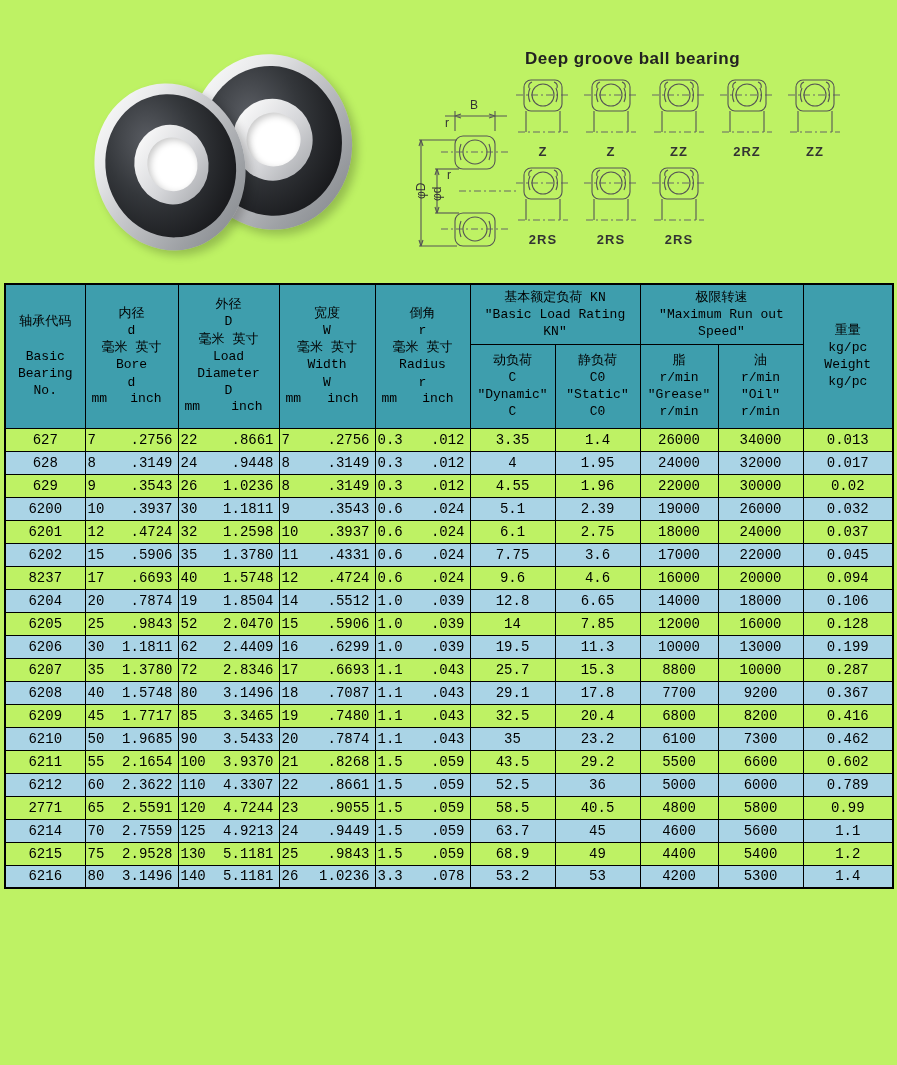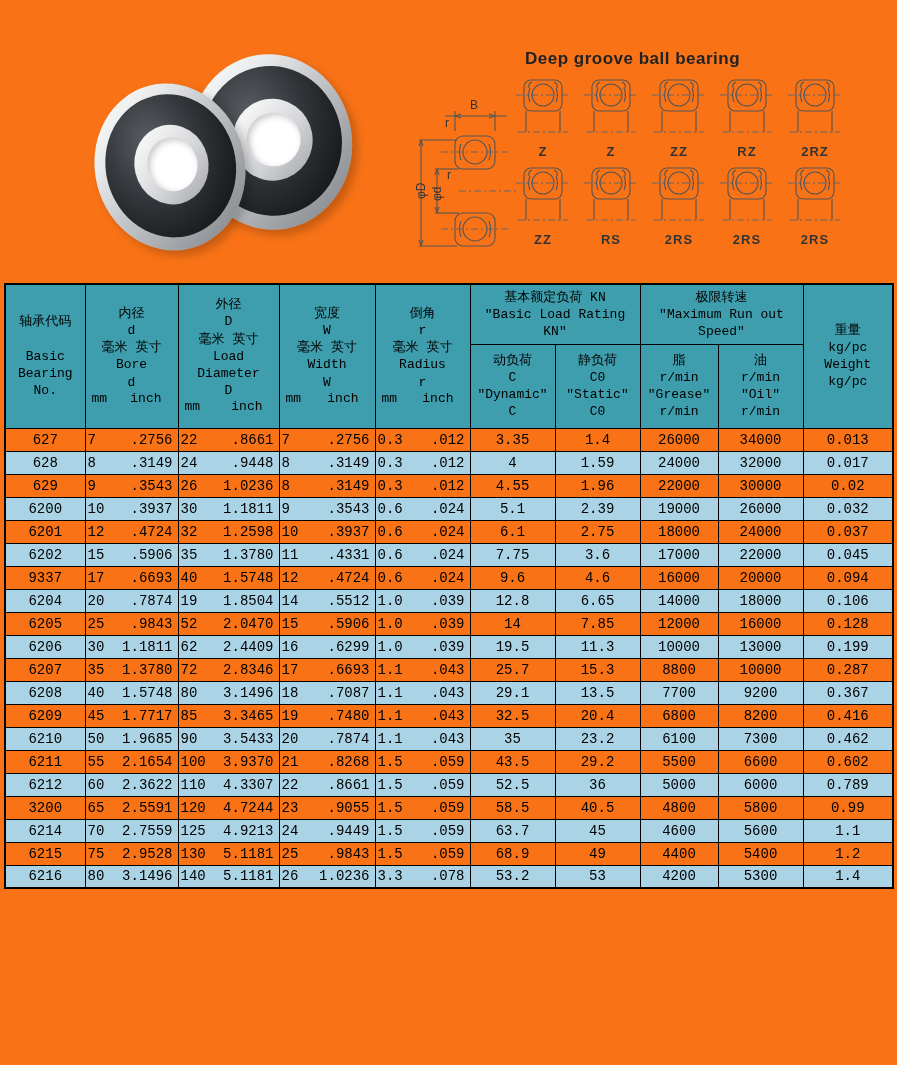--- a/index.html
+++ b/index.html
@@ -1,17 +1,17 @@
 <!DOCTYPE html>
 <html><head>
 <meta charset="utf-8">
 <style>
   * { margin:0; padding:0; box-sizing:border-box; }
   body { background:#fff; }
-  .page { position:relative; width:897px; height:1065px; background:#f97316; overflow:hidden;
+  .page { position:relative; width:897px; height:1065px; background:#bef264; overflow:hidden;
           font-family:"Liberation Mono", monospace; color:#000; }
 
   
   .photo { position:absolute; left:60px; top:38px; width:330px; height:225px; }
   .bearing { position:absolute; border-radius:50%; }
   .b-layer { position:absolute; border-radius:50%; }
   .ring-outer { background:linear-gradient(140deg,#fdfdfd 5%,#e9eaeb 25%,#c9cacd 45%,#9da0a4 75%,#84878c 95%);
                 box-shadow:4px 6px 10px rgba(0,0,0,.22); }
   .seal { background:radial-gradient(ellipse at 38% 30%,#5a5d63 0%,#34373b 40%,#191a1d 78%); }
   .ring-inner { background:linear-gradient(140deg,#fafafa 10%,#d6d7da 55%,#a8aaae 95%); }
@@ -141,33 +141,20 @@
         <circle class="ln" cx="28" cy="16" r="11"></circle>
         <path class="ln" d="M15,9 q-3,7 0,14 M41,9 q3,7 0,14"></path>
         <path class="ln" d="M39,3 a5,5 0 0 1 3,6 M17,3 a5,5 0 0 0 -3,6"></path>
         <line class="ln" x1="11" y1="32" x2="11" y2="53"></line>
         <line class="ln" x1="45" y1="32" x2="45" y2="53"></line>
         <line class="dd" x1="3" y1="53" x2="53" y2="53"></line>
       </svg>
       <div class="sym-label">ZZ</div>
     </div>
 
-    <div class="sym-cell">
-      <svg width="56" height="60" viewBox="0 0 56 60">
-        <line class="dd" x1="1" y1="16" x2="55" y2="16"></line>
-        <rect class="ln" x="9" y="1" width="38" height="31" rx="7"></rect>
-        <circle class="ln" cx="28" cy="16" r="11"></circle>
-        <path class="ln" d="M15,9 q-3,7 0,14 M41,9 q3,7 0,14"></path>
-        <path class="ln" d="M39,3 a5,5 0 0 1 3,6 M17,3 a5,5 0 0 0 -3,6"></path>
-        <line class="ln" x1="11" y1="32" x2="11" y2="53"></line>
-        <line class="ln" x1="45" y1="32" x2="45" y2="53"></line>
-        <line class="dd" x1="3" y1="53" x2="53" y2="53"></line>
-      </svg>
-      <div class="sym-label">RZ</div>
-    </div>
 
     <div class="sym-cell">
       <svg width="56" height="60" viewBox="0 0 56 60">
         <line class="dd" x1="1" y1="16" x2="55" y2="16"></line>
         <rect class="ln" x="9" y="1" width="38" height="31" rx="7"></rect>
         <circle class="ln" cx="28" cy="16" r="11"></circle>
         <path class="ln" d="M15,9 q-3,7 0,14 M41,9 q3,7 0,14"></path>
         <path class="ln" d="M39,3 a5,5 0 0 1 3,6 M17,3 a5,5 0 0 0 -3,6"></path>
         <line class="ln" x1="11" y1="32" x2="11" y2="53"></line>
         <line class="ln" x1="45" y1="32" x2="45" y2="53"></line>
@@ -183,33 +170,20 @@
         <circle class="ln" cx="28" cy="16" r="11"></circle>
         <path class="ln" d="M15,9 q-3,7 0,14 M41,9 q3,7 0,14"></path>
         <path class="ln" d="M39,3 a5,5 0 0 1 3,6 M17,3 a5,5 0 0 0 -3,6"></path>
         <line class="ln" x1="11" y1="32" x2="11" y2="53"></line>
         <line class="ln" x1="45" y1="32" x2="45" y2="53"></line>
         <line class="dd" x1="3" y1="53" x2="53" y2="53"></line>
       </svg>
       <div class="sym-label">ZZ</div>
     </div>
 
-    <div class="sym-cell">
-      <svg width="56" height="60" viewBox="0 0 56 60">
-        <line class="dd" x1="1" y1="16" x2="55" y2="16"></line>
-        <rect class="ln" x="9" y="1" width="38" height="31" rx="7"></rect>
-        <circle class="ln" cx="28" cy="16" r="11"></circle>
-        <path class="ln" d="M15,9 q-3,7 0,14 M41,9 q3,7 0,14"></path>
-        <path class="ln" d="M39,3 a5,5 0 0 1 3,6 M17,3 a5,5 0 0 0 -3,6"></path>
-        <line class="ln" x1="11" y1="32" x2="11" y2="53"></line>
-        <line class="ln" x1="45" y1="32" x2="45" y2="53"></line>
-        <line class="dd" x1="3" y1="53" x2="53" y2="53"></line>
-      </svg>
-      <div class="sym-label">RS</div>
-    </div>
 
     <div class="sym-cell">
       <svg width="56" height="60" viewBox="0 0 56 60">
         <line class="dd" x1="1" y1="16" x2="55" y2="16"></line>
         <rect class="ln" x="9" y="1" width="38" height="31" rx="7"></rect>
         <circle class="ln" cx="28" cy="16" r="11"></circle>
         <path class="ln" d="M15,9 q-3,7 0,14 M41,9 q3,7 0,14"></path>
         <path class="ln" d="M39,3 a5,5 0 0 1 3,6 M17,3 a5,5 0 0 0 -3,6"></path>
         <line class="ln" x1="11" y1="32" x2="11" y2="53"></line>
         <line class="ln" x1="45" y1="32" x2="45" y2="53"></line>
@@ -396,21 +370,21 @@
           </td>
           <td class="pair">
             <span class="mm">8</span>
             <span class="in">.3149</span>
           </td>
           <td class="pair">
             <span class="mm">0.3</span>
             <span class="in">.012</span>
           </td>
           <td class="c">4</td>
-          <td class="c">1.59</td>
+          <td class="c">1.95</td>
           <td class="c">24000</td>
           <td class="c">32000</td>
           <td class="c">0.017</td>
         </tr>
         <tr>
           <td class="c">629</td>
           <td class="pair">
             <span class="mm">9</span>
             <span class="in">.3543</span>
           </td>
@@ -498,21 +472,21 @@
             <span class="mm">0.6</span>
             <span class="in">.024</span>
           </td>
           <td class="c">7.75</td>
           <td class="c">3.6</td>
           <td class="c">17000</td>
           <td class="c">22000</td>
           <td class="c">0.045</td>
         </tr>
         <tr>
-          <td class="c">9337</td>
+          <td class="c">8237</td>
           <td class="pair">
             <span class="mm">17</span>
             <span class="in">.6693</span>
           </td>
           <td class="pair">
             <span class="mm">40</span>
             <span class="in">1.5748</span>
           </td>
           <td class="pair">
             <span class="mm">12</span>
@@ -636,21 +610,21 @@
           </td>
           <td class="pair">
             <span class="mm">18</span>
             <span class="in">.7087</span>
           </td>
           <td class="pair">
             <span class="mm">1.1</span>
             <span class="in">.043</span>
           </td>
           <td class="c">29.1</td>
-          <td class="c">13.5</td>
+          <td class="c">17.8</td>
           <td class="c">7700</td>
           <td class="c">9200</td>
           <td class="c">0.367</td>
         </tr>
         <tr>
           <td class="c">6209</td>
           <td class="pair">
             <span class="mm">45</span>
             <span class="in">1.7717</span>
           </td>
@@ -738,21 +712,21 @@
             <span class="mm">1.5</span>
             <span class="in">.059</span>
           </td>
           <td class="c">52.5</td>
           <td class="c">36</td>
           <td class="c">5000</td>
           <td class="c">6000</td>
           <td class="c">0.789</td>
         </tr>
         <tr>
-          <td class="c">3200</td>
+          <td class="c">2771</td>
           <td class="pair">
             <span class="mm">65</span>
             <span class="in">2.5591</span>
           </td>
           <td class="pair">
             <span class="mm">120</span>
             <span class="in">4.7244</span>
           </td>
           <td class="pair">
             <span class="mm">23</span>

